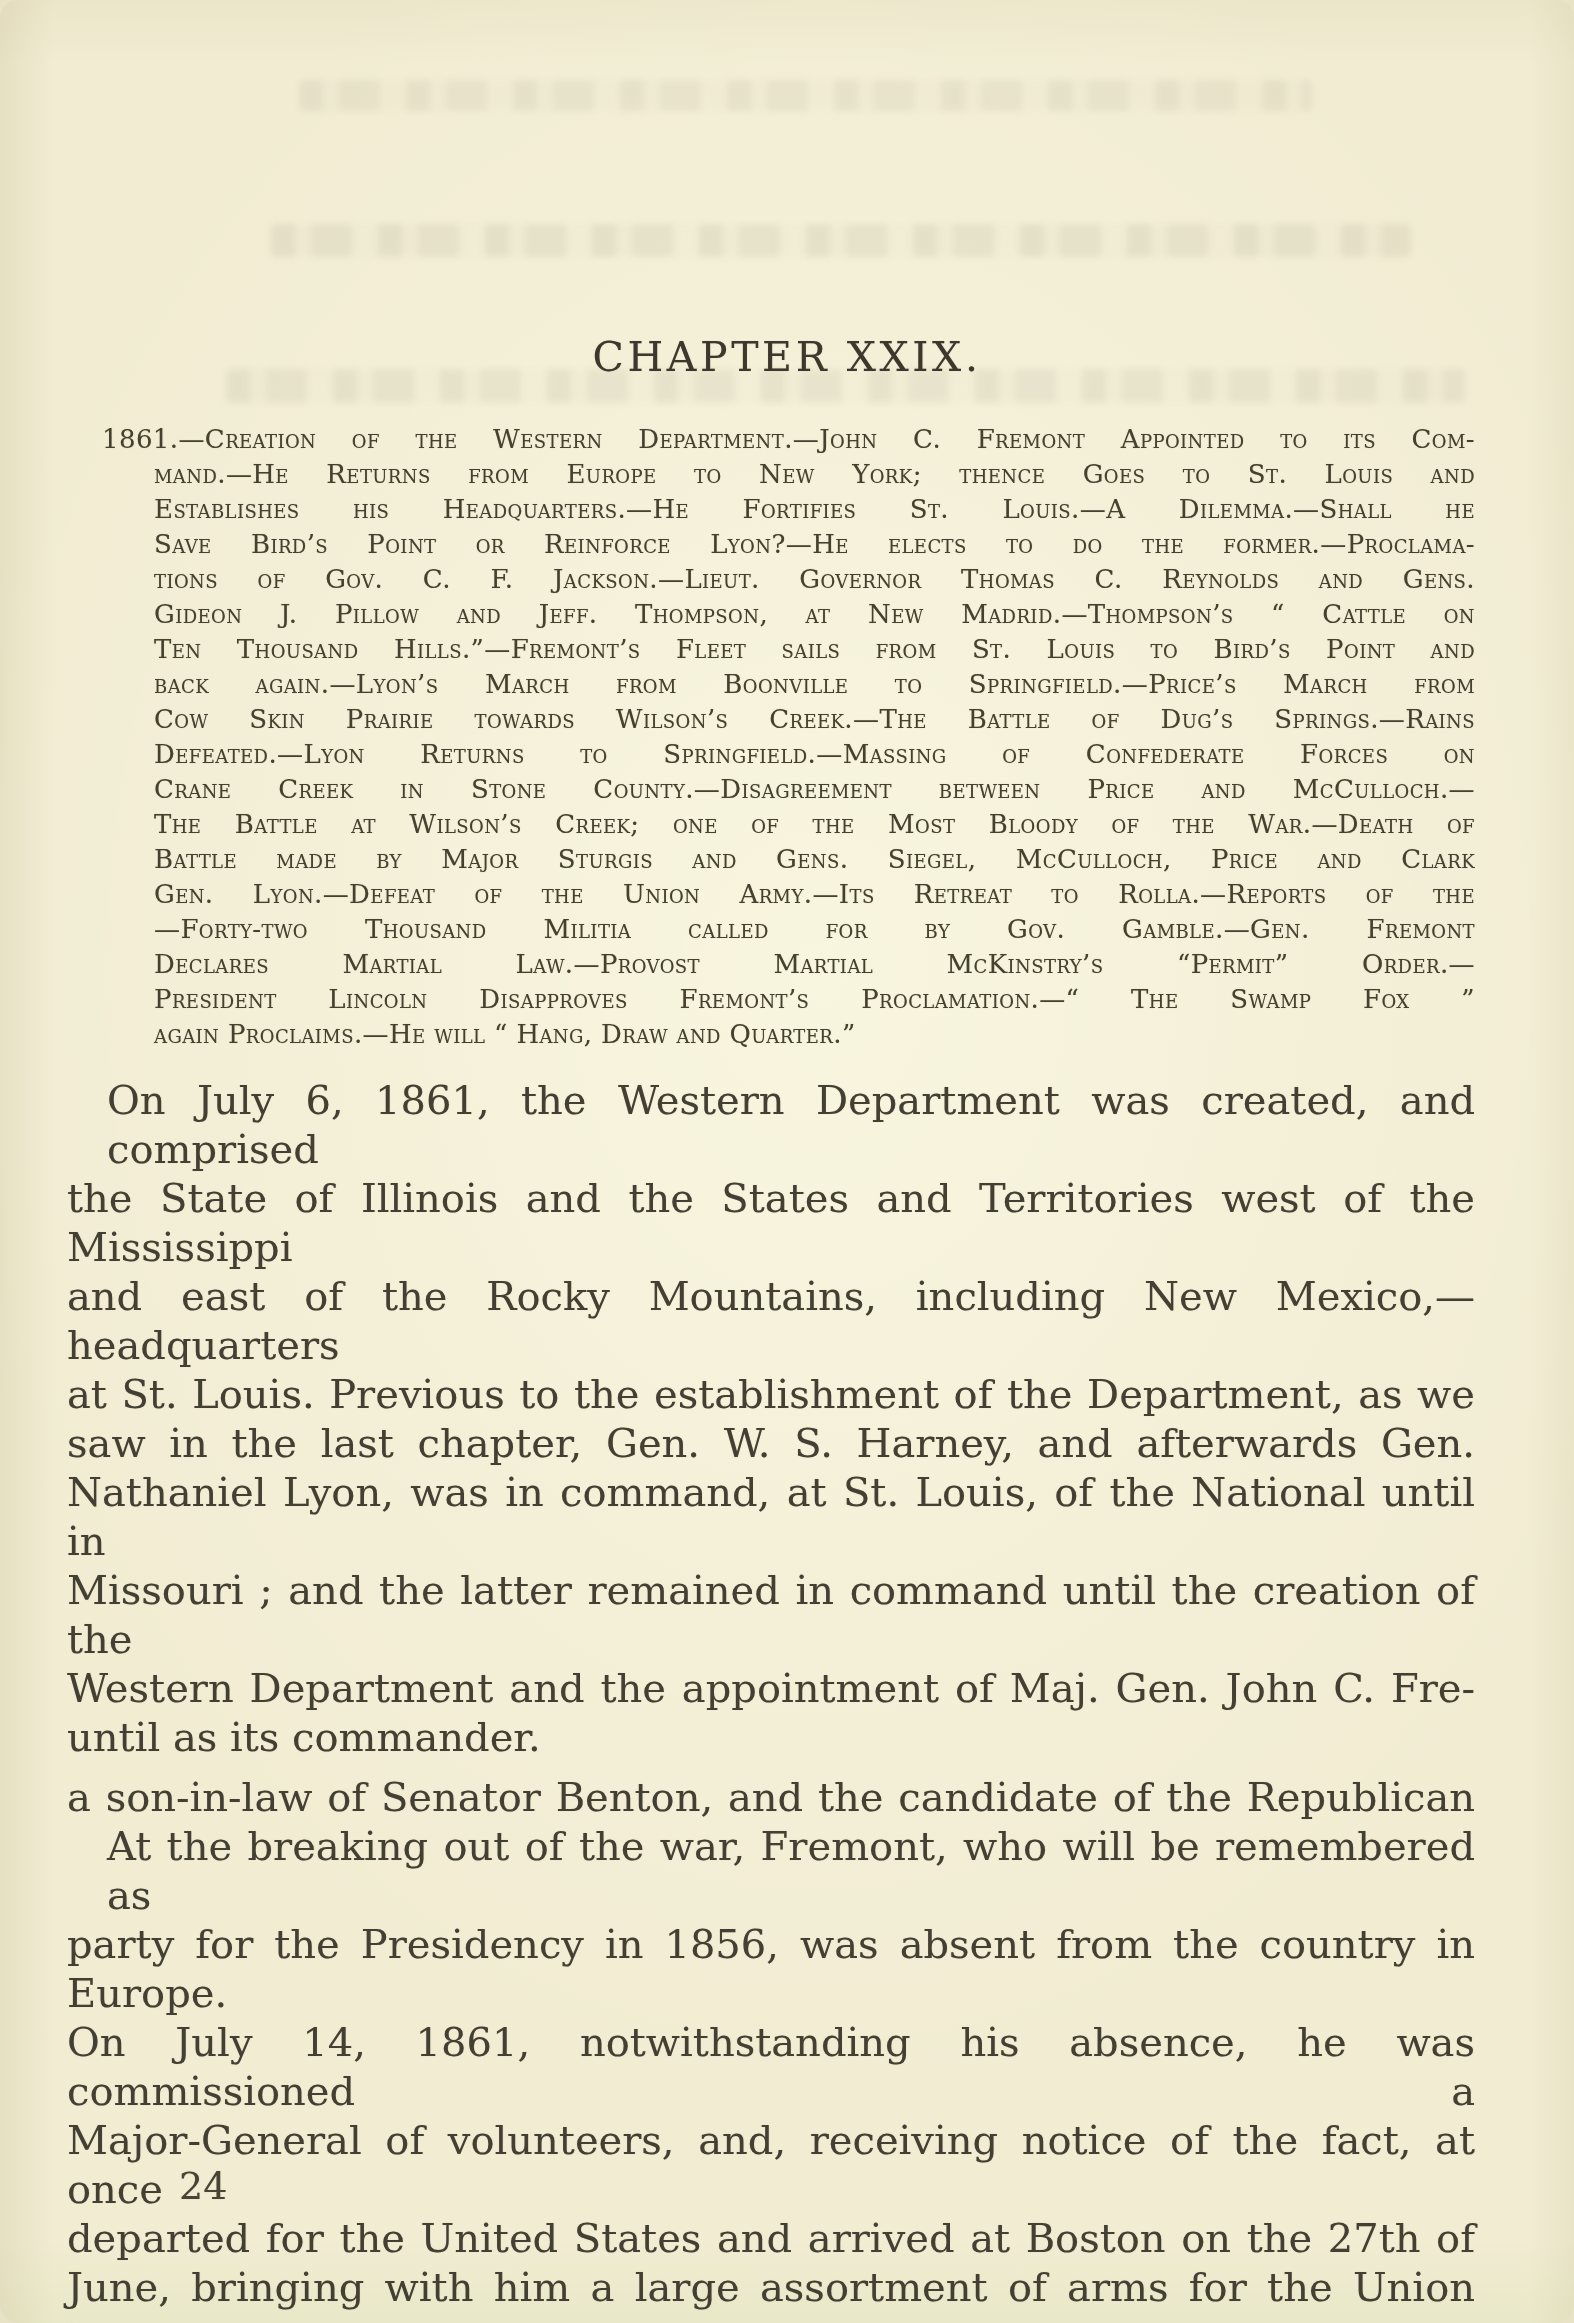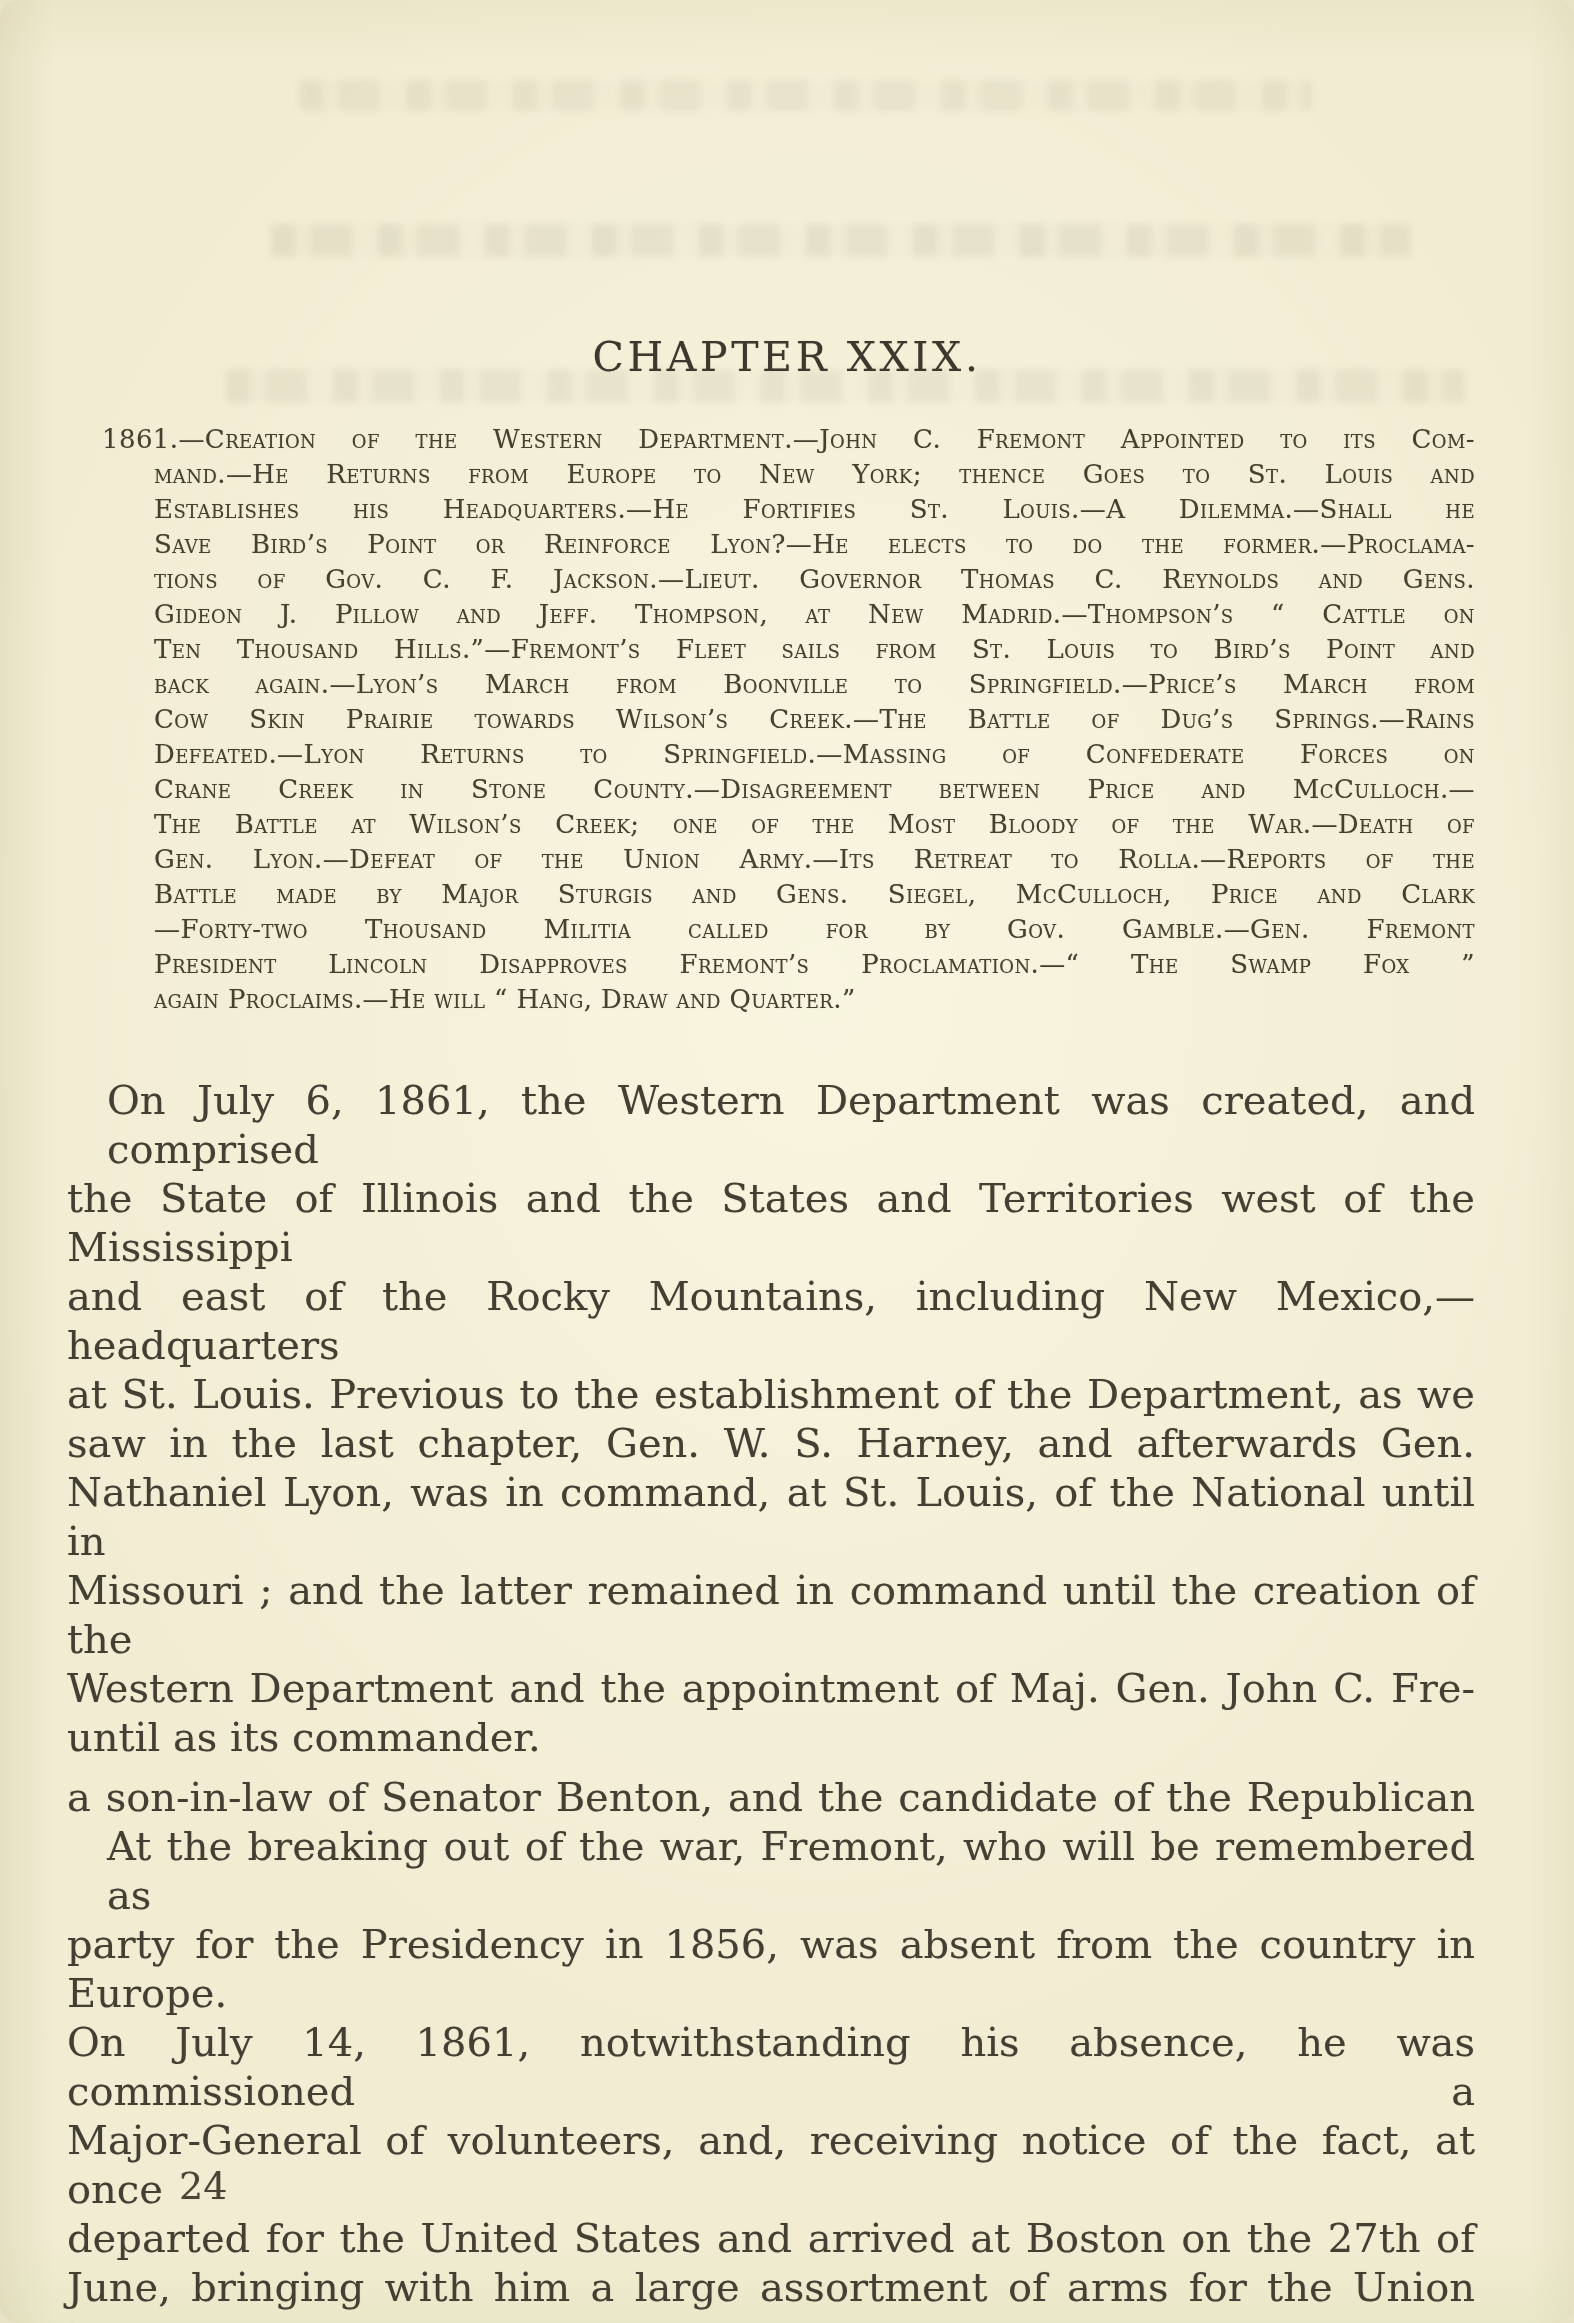--- a/index.html
+++ b/index.html
@@ -97,23 +97,24 @@
       <div class="tline">Establishes his Headquarters.—He Fortifies St. Louis.—A Dilemma.—Shall he</div>
       <div class="tline">Save Bird’s Point or Reinforce Lyon?—He elects to do the former.—Proclama-</div>
       <div class="tline">tions of Gov. C. F. Jackson.—Lieut. Governor Thomas C. Reynolds and Gens.</div>
       <div class="tline">Gideon J. Pillow and Jeff. Thompson, at New Madrid.—Thompson’s “ Cattle on</div>
       <div class="tline">Ten Thousand Hills.”—Fremont’s Fleet sails from St. Louis to Bird’s Point and</div>
       <div class="tline">back again.—Lyon’s March from Boonville to Springfield.—Price’s March from</div>
       <div class="tline">Cow Skin Prairie towards Wilson’s Creek.—The Battle of Dug’s Springs.—Rains</div>
       <div class="tline">Defeated.—Lyon Returns to Springfield.—Massing of Confederate Forces on</div>
       <div class="tline">Crane Creek in Stone County.—Disagreement between Price and McCulloch.—</div>
       <div class="tline">The Battle at Wilson’s Creek; one of the Most Bloody of the War.—Death of</div>
+      <div class="tline">Battle made by Major Sturgis and Gens. Siegel, McCulloch, Price and Clark</div>
       <div class="tline">Gen. Lyon.—Defeat of the Union Army.—Its Retreat to Rolla.—Reports of the</div>
-      <div class="tline">Battle made by Major Sturgis and Gens. Siegel, McCulloch, Price and Clark</div>
       <div class="tline">—Forty-two Thousand Militia called for by Gov. Gamble.—Gen. Fremont</div>
+      <div class="tline">Declares Martial Law.—Provost Martial McKinstry’s “Permit” Order.—</div>
       <div class="tline">President Lincoln Disapproves Fremont’s Proclamation.—“ The Swamp Fox ”</div>
       <div class="tline last">again Proclaims.—He will “ Hang, Draw and Quarter.”</div>
     </div>
 
   <div class="bodytext">
     <div class="paragraph">
         <div class="tline first">On July 6, 1861, the Western Department was created, and comprised</div>
         <div class="tline">the State of Illinois and the States and Territories west of the Mississippi</div>
         <div class="tline">and east of the Rocky Mountains, including New Mexico,—headquarters</div>
         <div class="tline">at St. Louis.  Previous to the establishment of the Department, as we</div>

